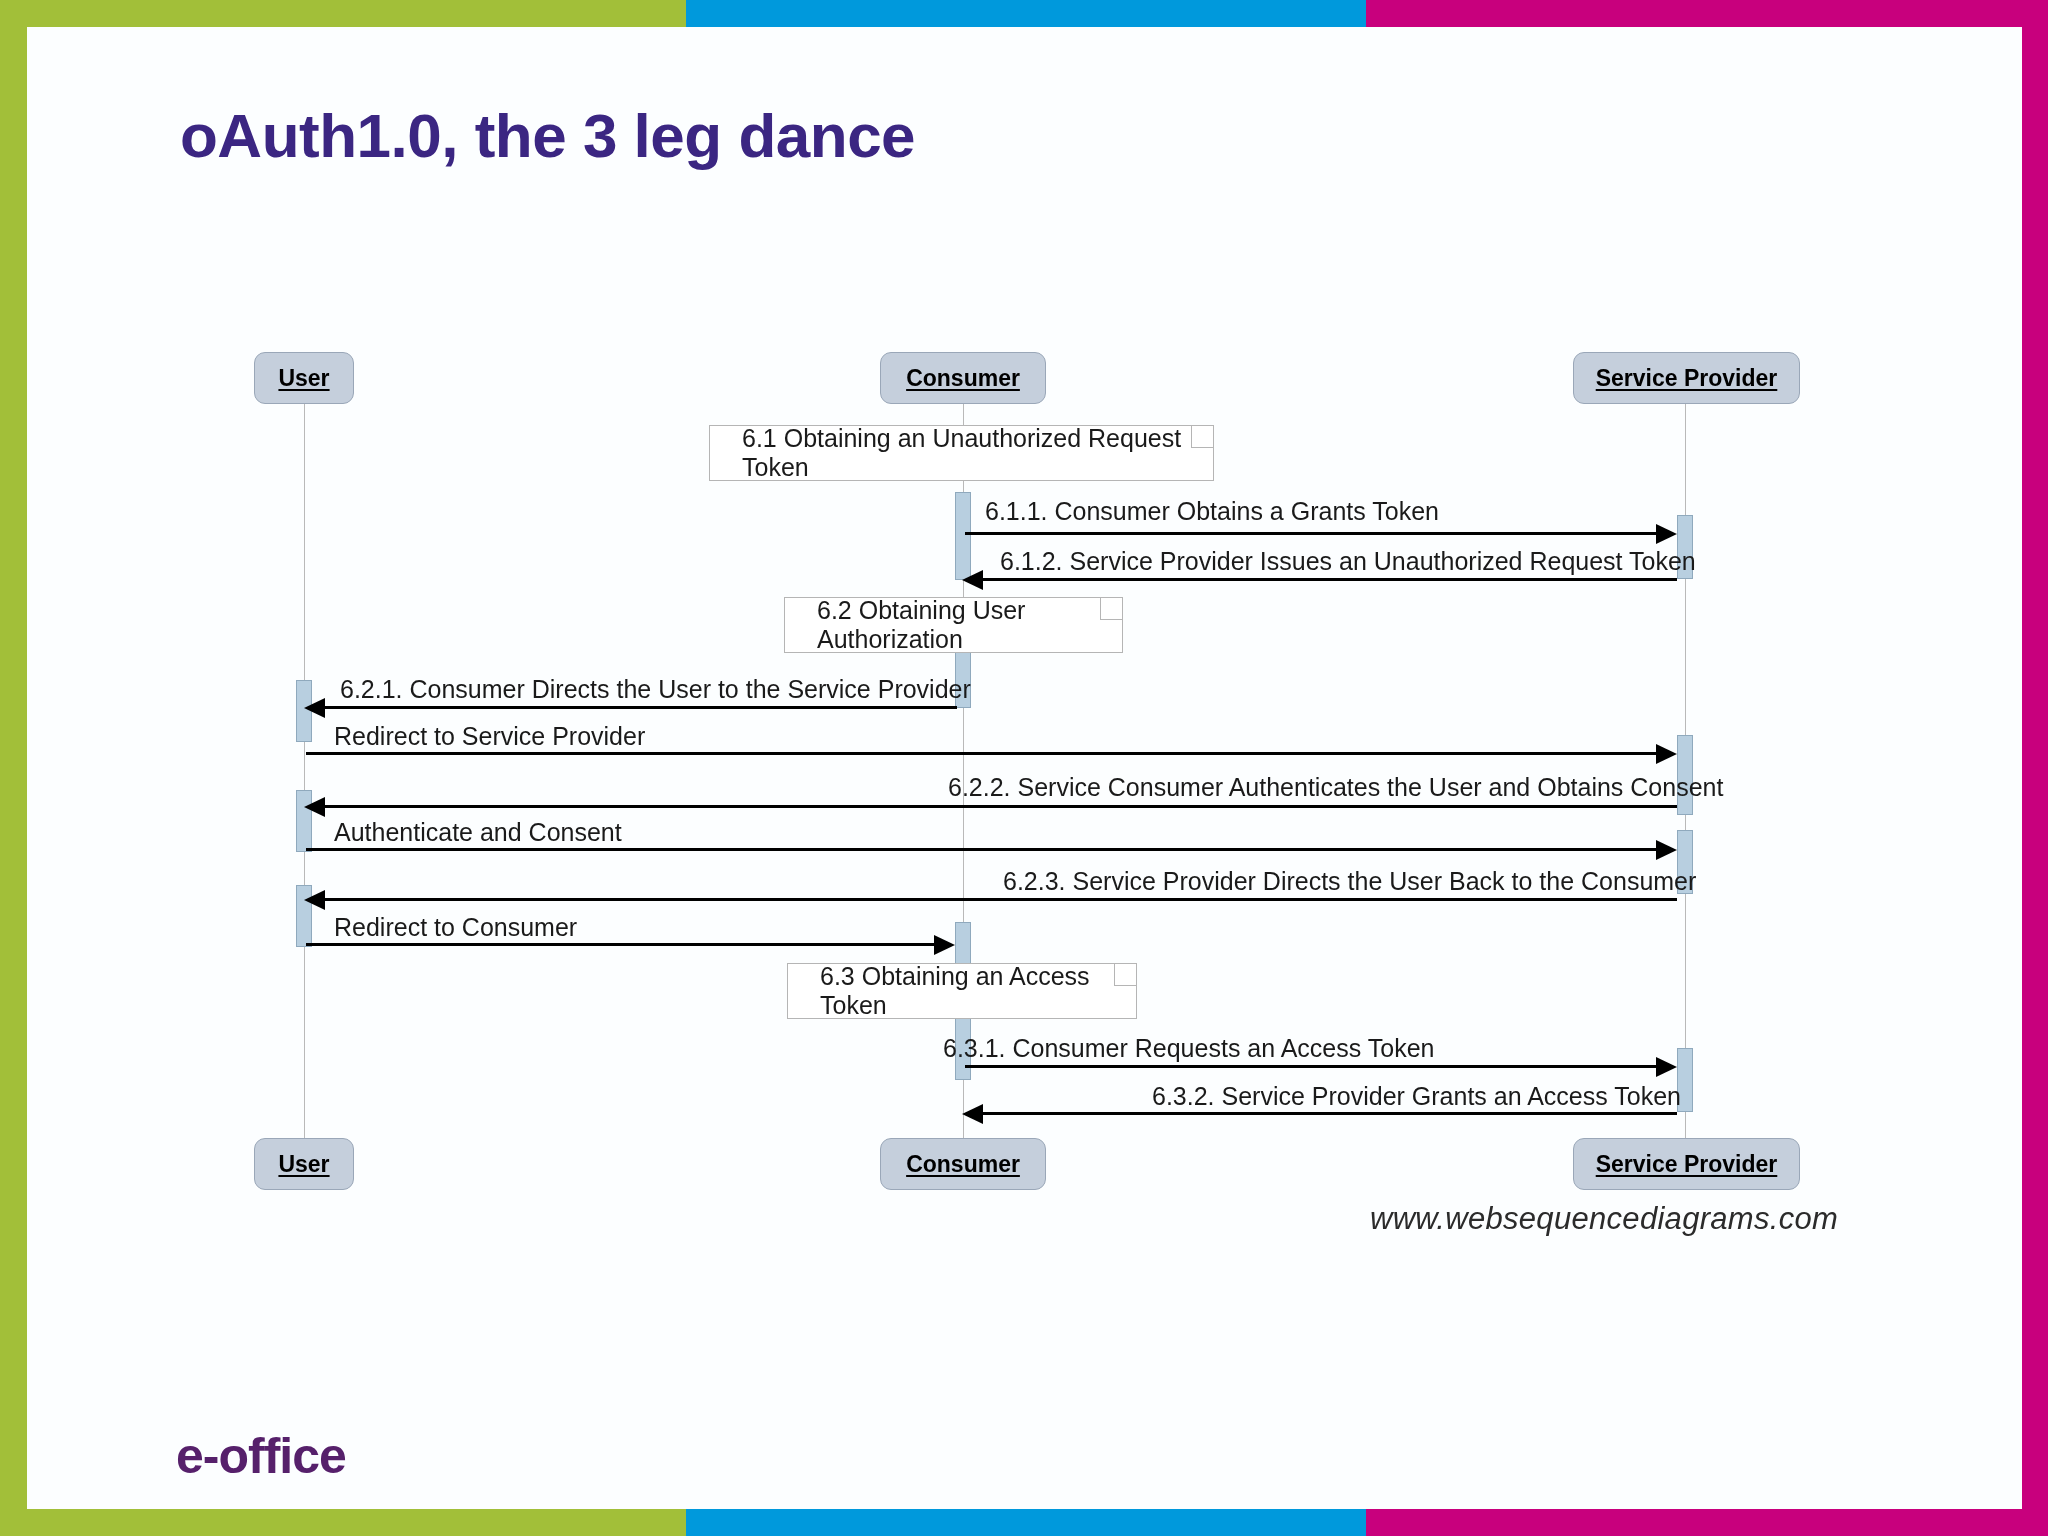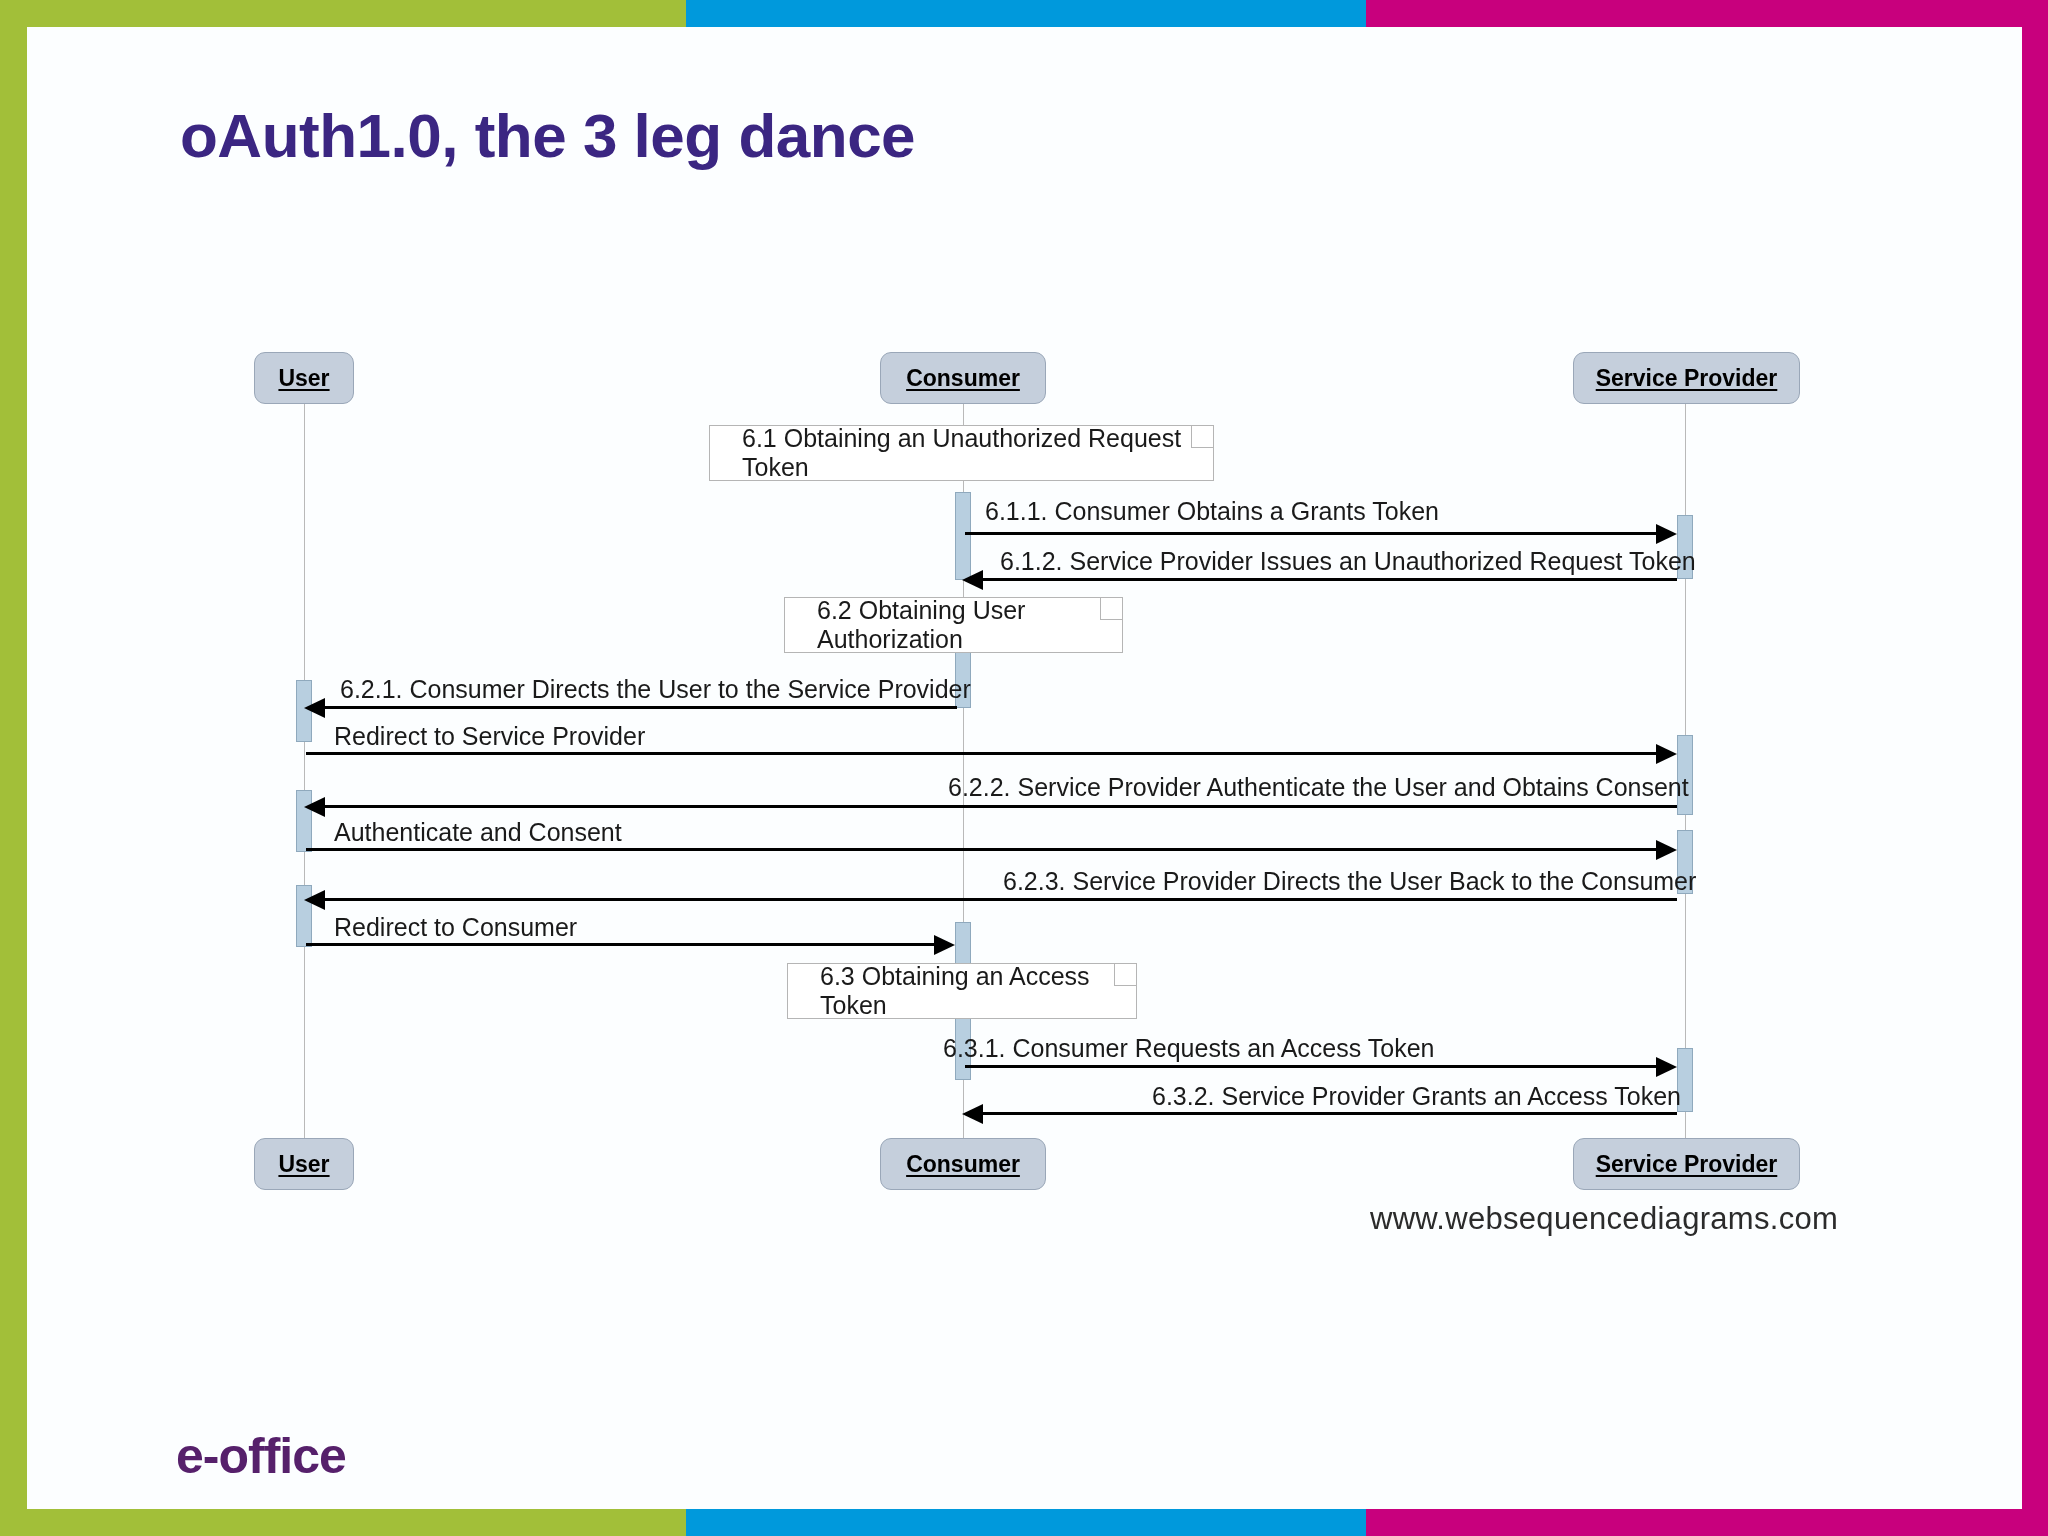--- a/index.html
+++ b/index.html
@@ -159,20 +159,21 @@
     color: #1a1a1a;
     white-space: nowrap;
   }
 
   #watermark {
     position: absolute;
     font-size: 31px;
     color: #2b2b2b;
     white-space: nowrap;
     letter-spacing: 0.3px;
+    font-style: italic;
   }
 </style>
 </head>
 <body>
 
 <div id="slide">
 
   <div class="canvas"></div>
 
   <div class="bar bar-top-green"></div>
@@ -244,21 +245,21 @@
     </div>
 
     <div class="msg-label" style="left:340px; top:675px;">6.2.1. Consumer Directs the User to the Service Provider</div>
     <div class="msg-line" style="left:317px; top:706px; width:640px;"></div>
     <div class="arrow-l" style="left:304px; top:698px;"></div>
 
     <div class="msg-label" style="left:334px; top:722px;">Redirect to Service Provider</div>
     <div class="msg-line" style="left:306px; top:752px; width:1360px;"></div>
     <div class="arrow-r" style="left:1656px; top:744px;"></div>
 
-    <div class="msg-label" style="left:948px; top:773px;">6.2.2. Service Provider Authenticate the User and Obtains Consent</div>
+    <div class="msg-label" style="left:948px; top:773px;">6.2.2. Service Consumer Authenticates the User and Obtains Consent</div>
     <div class="msg-line" style="left:317px; top:805px; width:1360px;"></div>
     <div class="arrow-l" style="left:304px; top:797px;"></div>
 
     <div class="msg-label" style="left:334px; top:818px;">Authenticate and Consent</div>
     <div class="msg-line" style="left:306px; top:848px; width:1360px;"></div>
     <div class="arrow-r" style="left:1656px; top:840px;"></div>
 
     <div class="msg-label" style="left:1003px; top:867px;">6.2.3. Service Provider Directs the User Back to the Consumer</div>
     <div class="msg-line" style="left:317px; top:898px; width:1360px;"></div>
     <div class="arrow-l" style="left:304px; top:890px;"></div>

